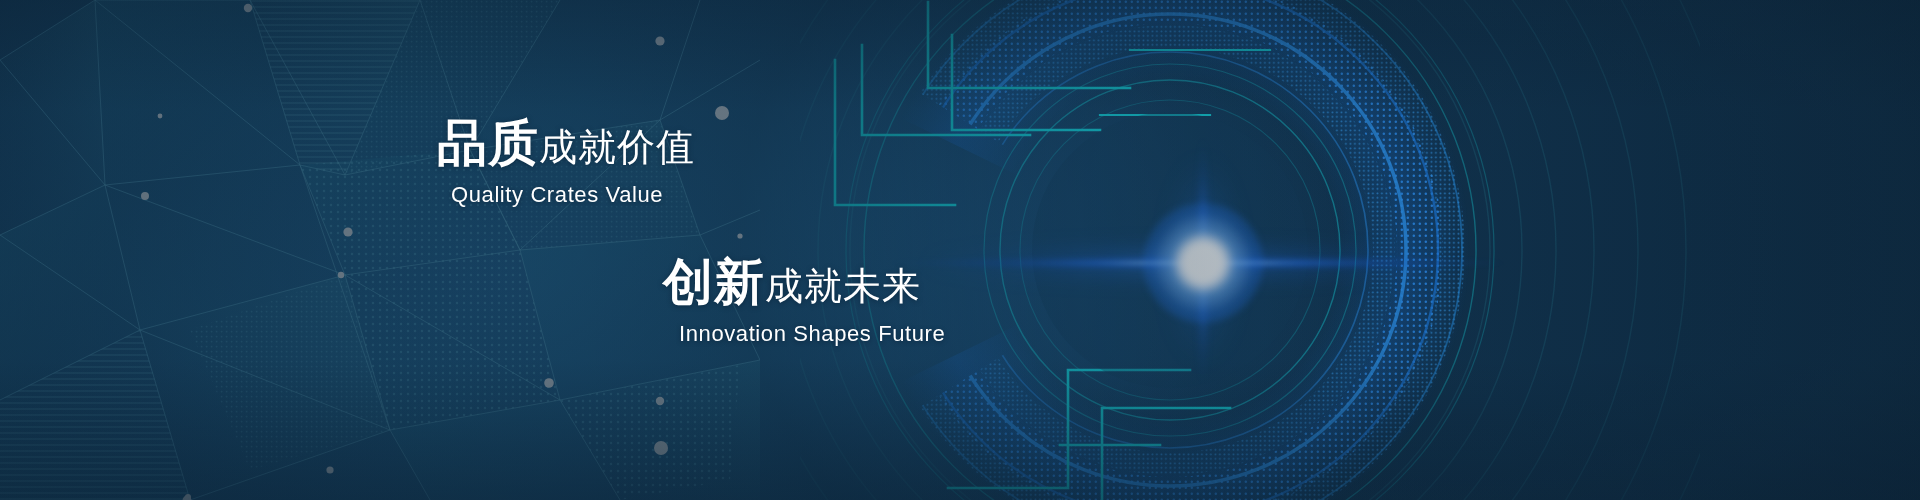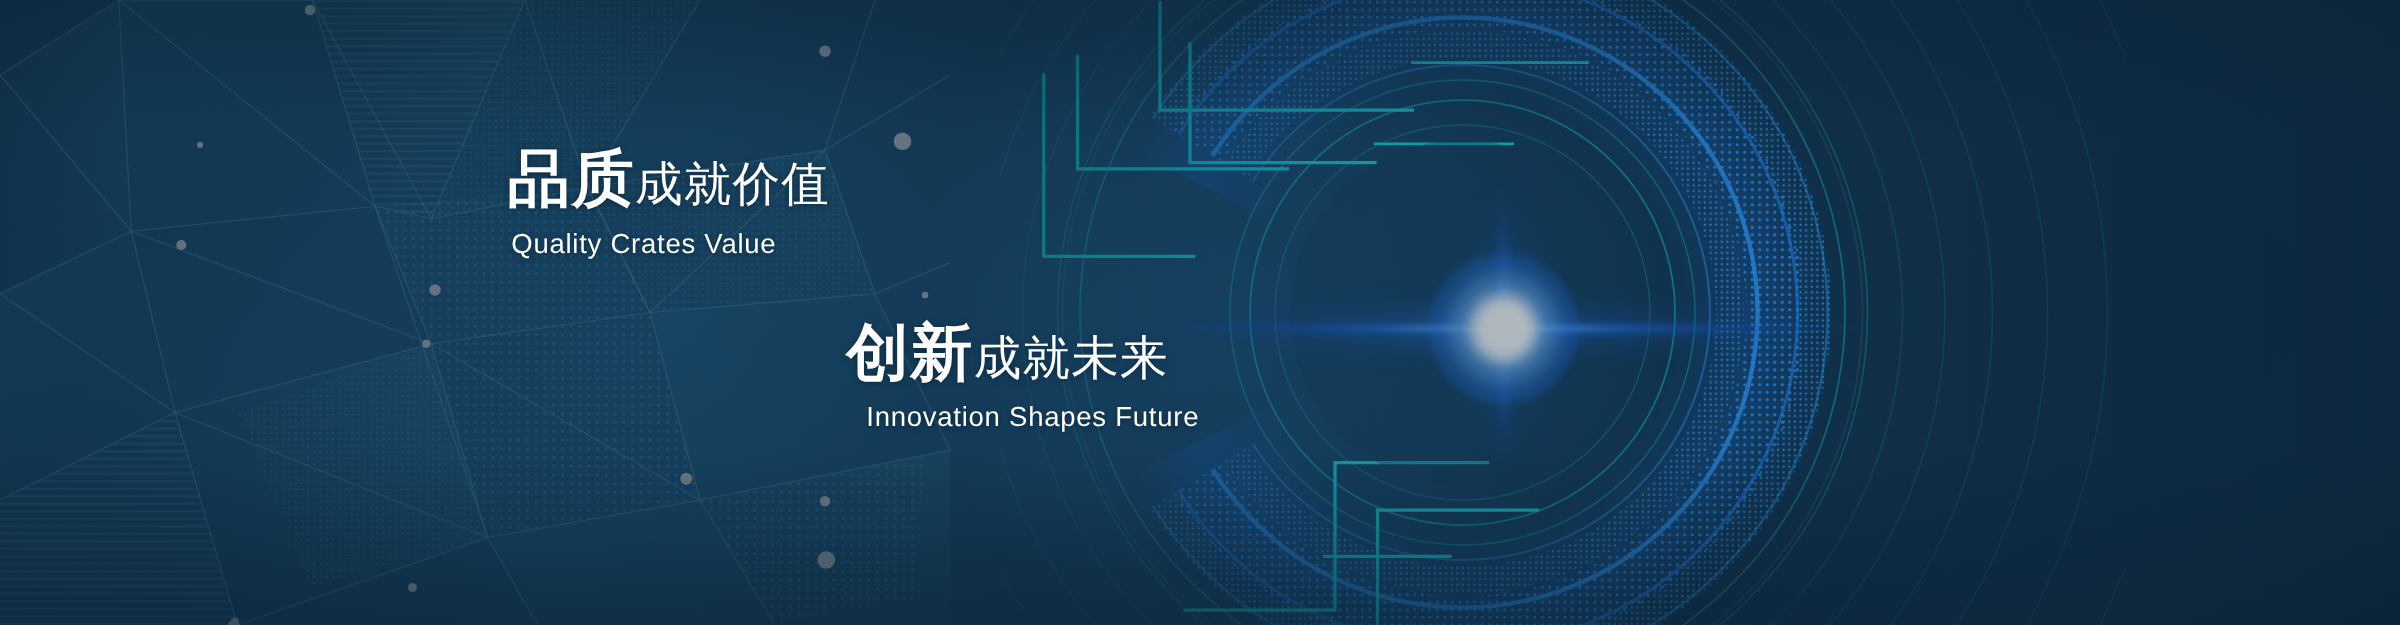--- a/index.html
+++ b/index.html
@@ -111,24 +111,24 @@
     letter-spacing:1px;
   }
   .en{
     font-size:22px;
     font-weight:400;
     letter-spacing:.6px;
     white-space:nowrap;
     text-shadow:0 1px 4px rgba(4,22,40,.5);
   }
 
-  #block-quality{left:406px;top:118px;}
-  #block-quality .en{margin-top:14px;margin-left:3px;}
-
-  #block-innovation{left:677px;top:257px;}
+  #block-quality{left:437px;top:118px;}
+  #block-quality .en{margin-top:14px;margin-left:14px;}
+
+  #block-innovation{left:663px;top:257px;}
   #block-innovation .en{margin-top:14px;margin-left:16px;}
 </style>
 </head>
 <body>
 
 <div id="banner">
 
   <svg id="polynet" class="layer" viewBox="0 0 760 500" preserveAspectRatio="none">
     <defs>
       <linearGradient id="fA" x1="0" y1="0" x2="1" y2="1">

